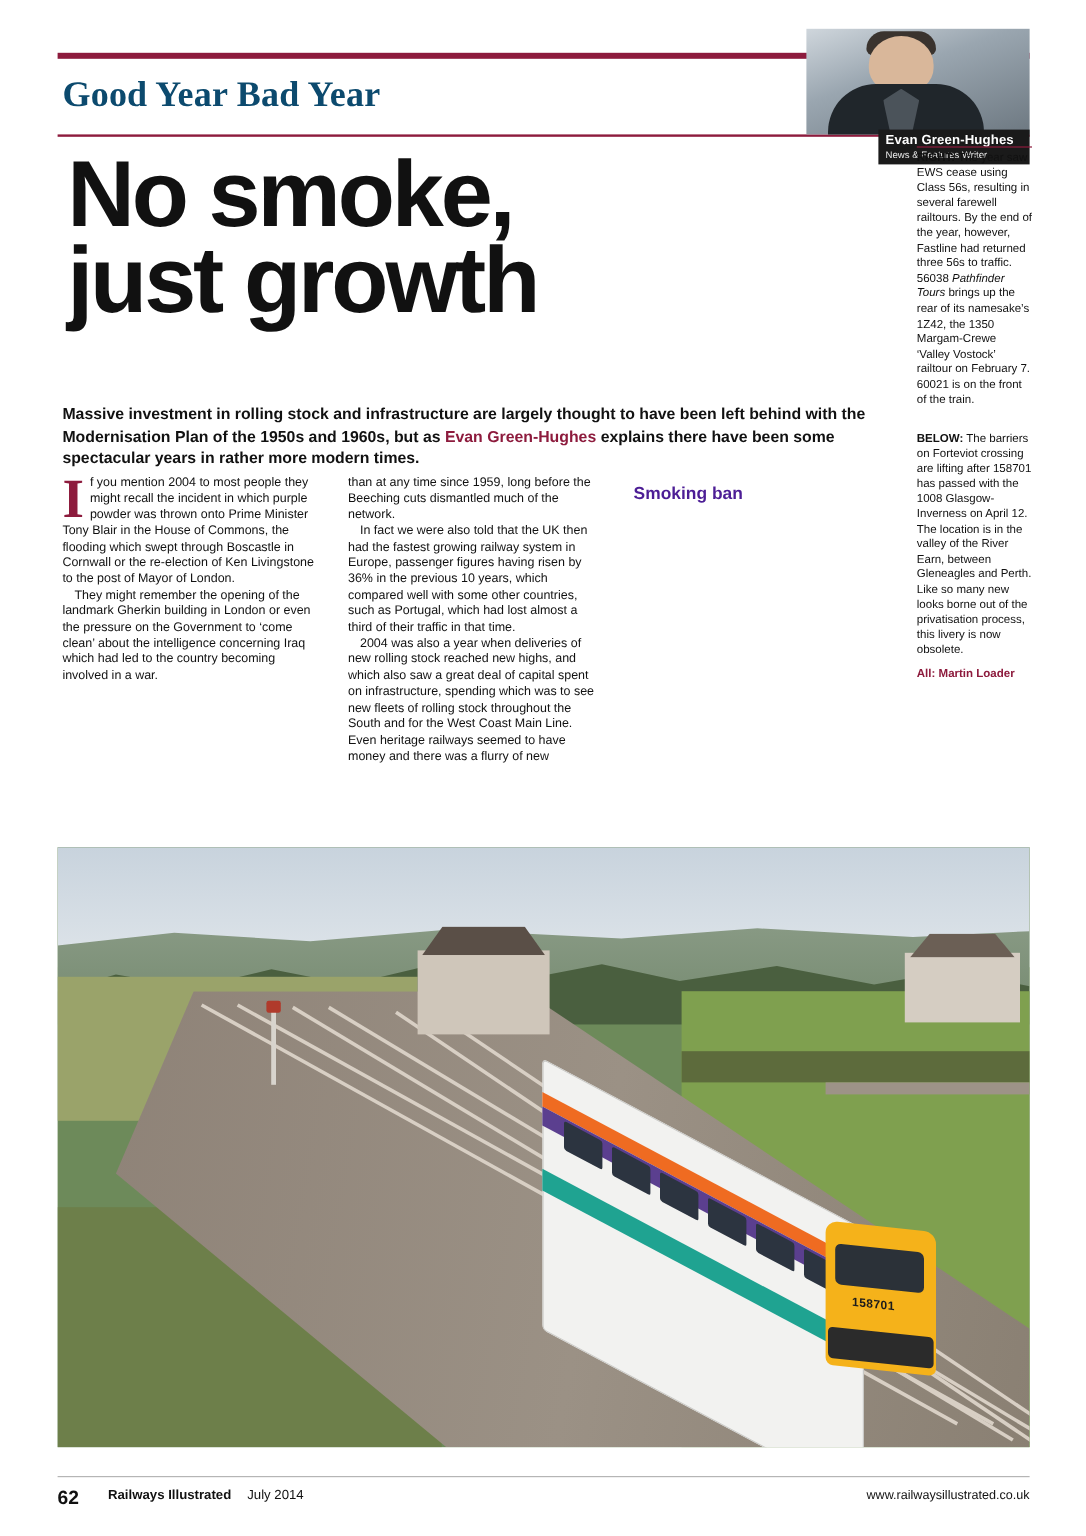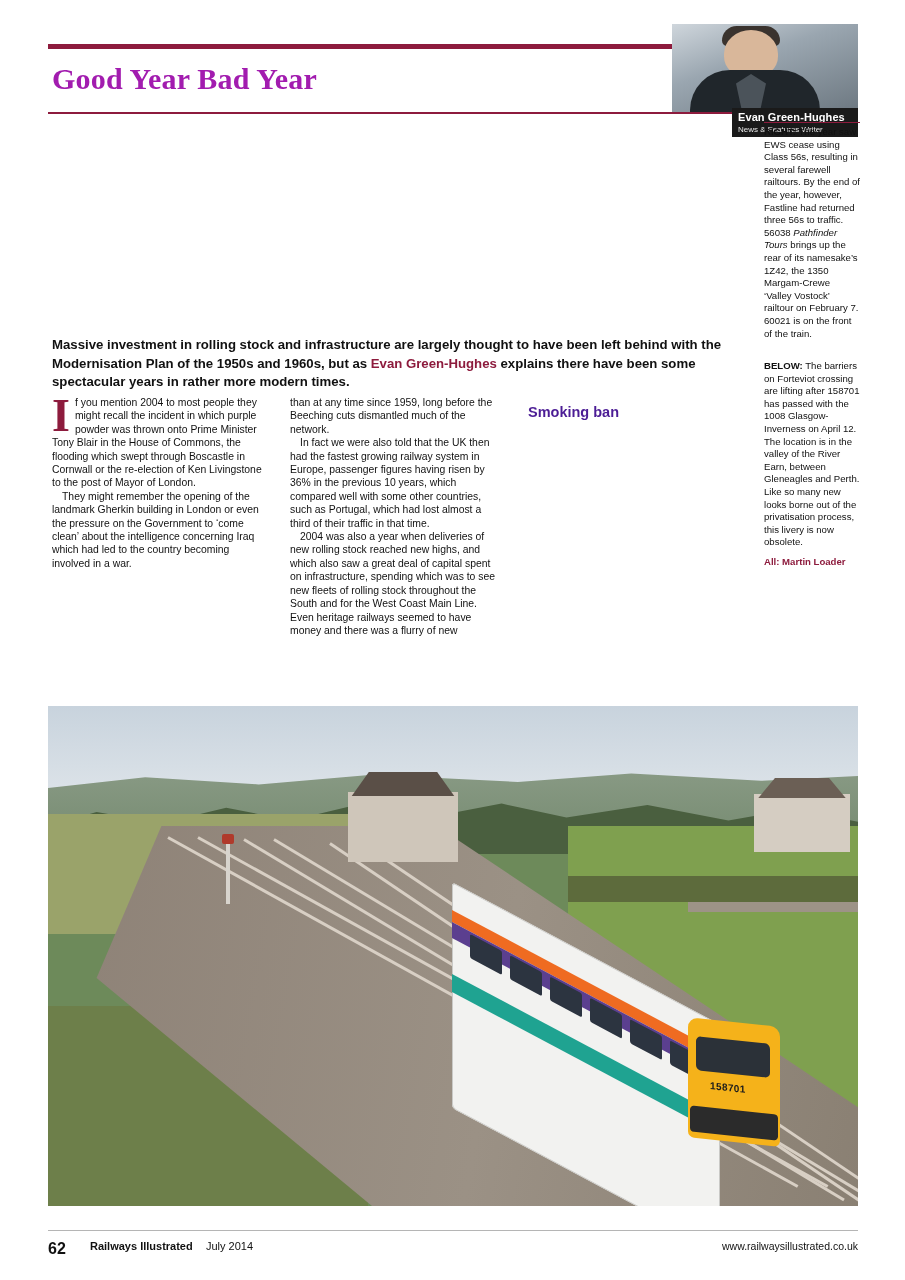--- a/index.html
+++ b/index.html
@@ -42,21 +42,21 @@
   }
 
   
   .kicker {
     position: absolute;
     left: 52px;
     top: 62px;
     font-family: "Liberation Serif", serif;
     font-size: 30px;
     font-weight: bold;
-    color: #a21caf;
+    color: #0c4a6e;
     letter-spacing: 0.2px;
   }
 
   
   .author-block {
     position: absolute;
     left: 672px;
     top: 24px;
     width: 186px;
     height: 88px;
@@ -436,20 +436,24 @@
       <div class="head"></div>
       <div class="body"></div>
       <div class="shirt"></div>
     </div>
     <div class="author-name-bar">
       <div class="author-name">Evan Green-Hughes</div>
       <div class="author-role">News &amp; Features Writer</div>
     </div>
   </div>
 
+  <div class="headline">
+    <span>No smoke,</span>
+    <span class="l2">just growth</span>
+  </div>
 
   <div class="standfirst">
     <span>Massive investment in rolling stock and infrastructure are largely thought to have been left behind with the Modernisation Plan of the 1950s and 1960s, but as </span><span class="hl">Evan Green-Hughes</span><span> explains there have been some spectacular years in rather more modern times.</span>
   </div>
 
   <div class="cols">
     <div class="col col-1">
       <p class="first"><span class="dropcap">I</span><span>f you mention 2004 to most people they might recall the incident in which purple powder was thrown onto Prime Minister Tony Blair in the House of Commons, the flooding which swept through Boscastle in Cornwall or the re-election of Ken Livingstone to the post of Mayor of London.</span></p>
       <p>They might remember the opening of the landmark Gherkin building in London or even the pressure on the Government to ‘come clean’ about the intelligence concerning Iraq which had led to the country becoming involved in a war.</p>
     </div>

